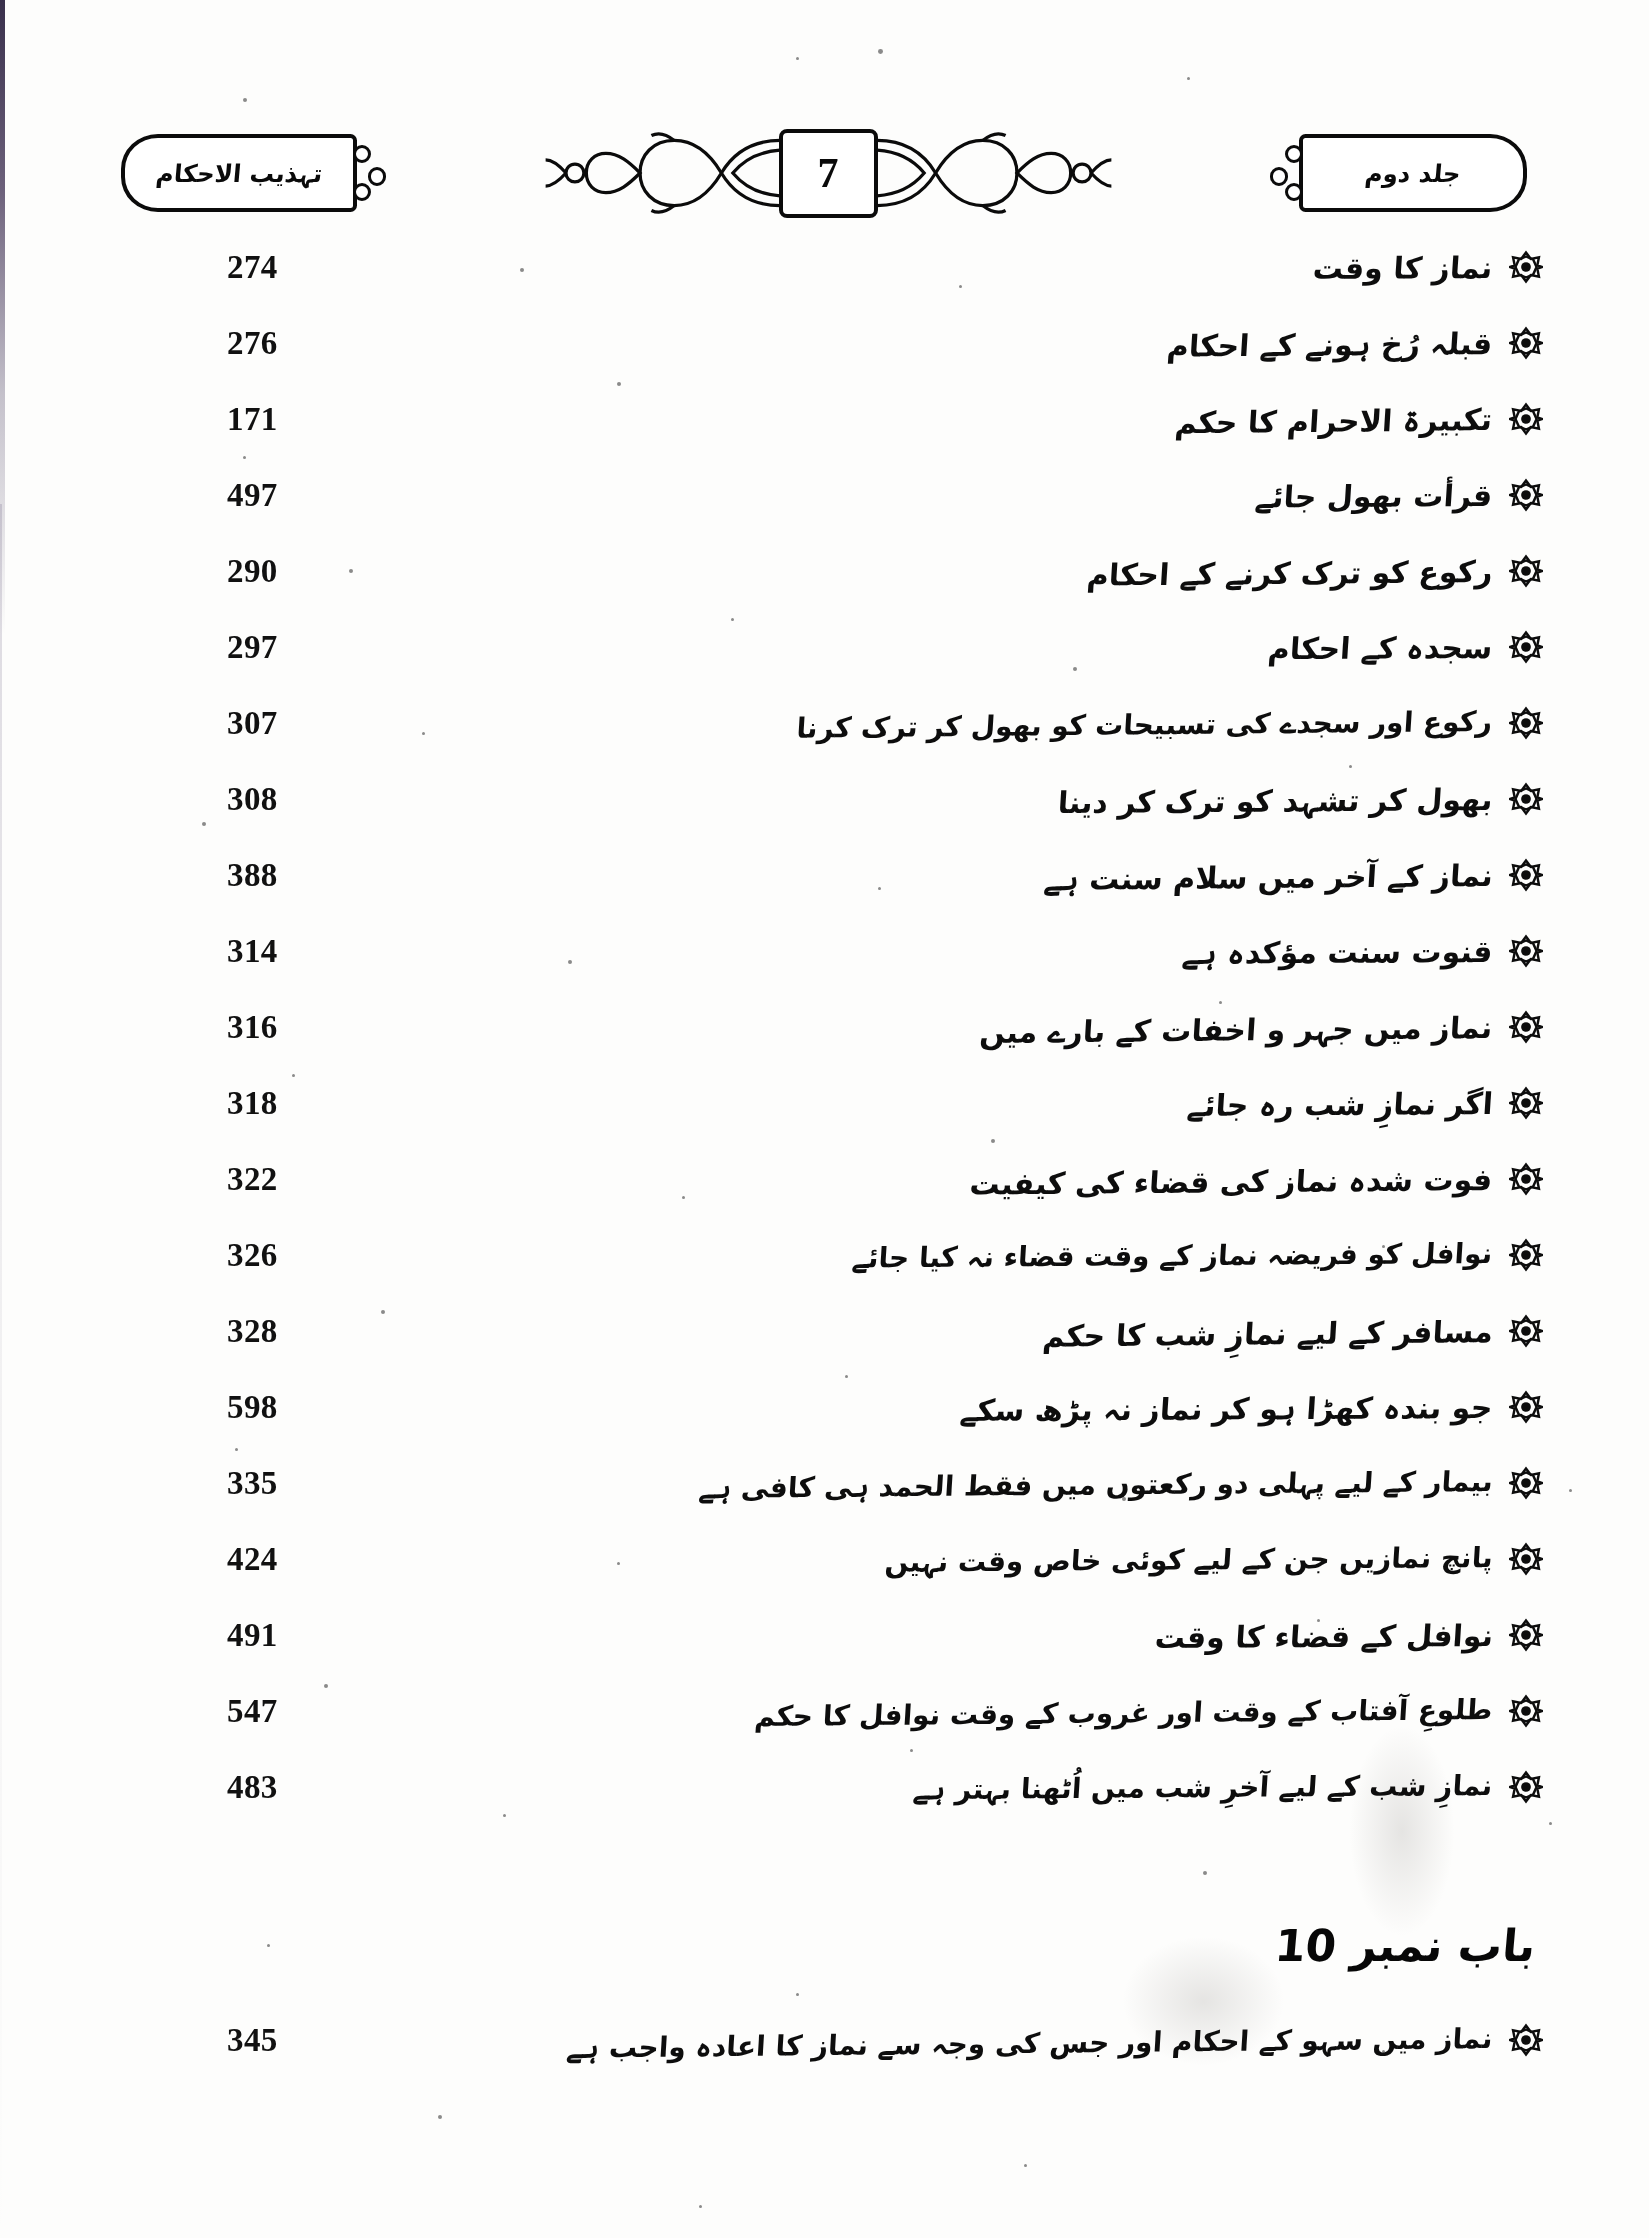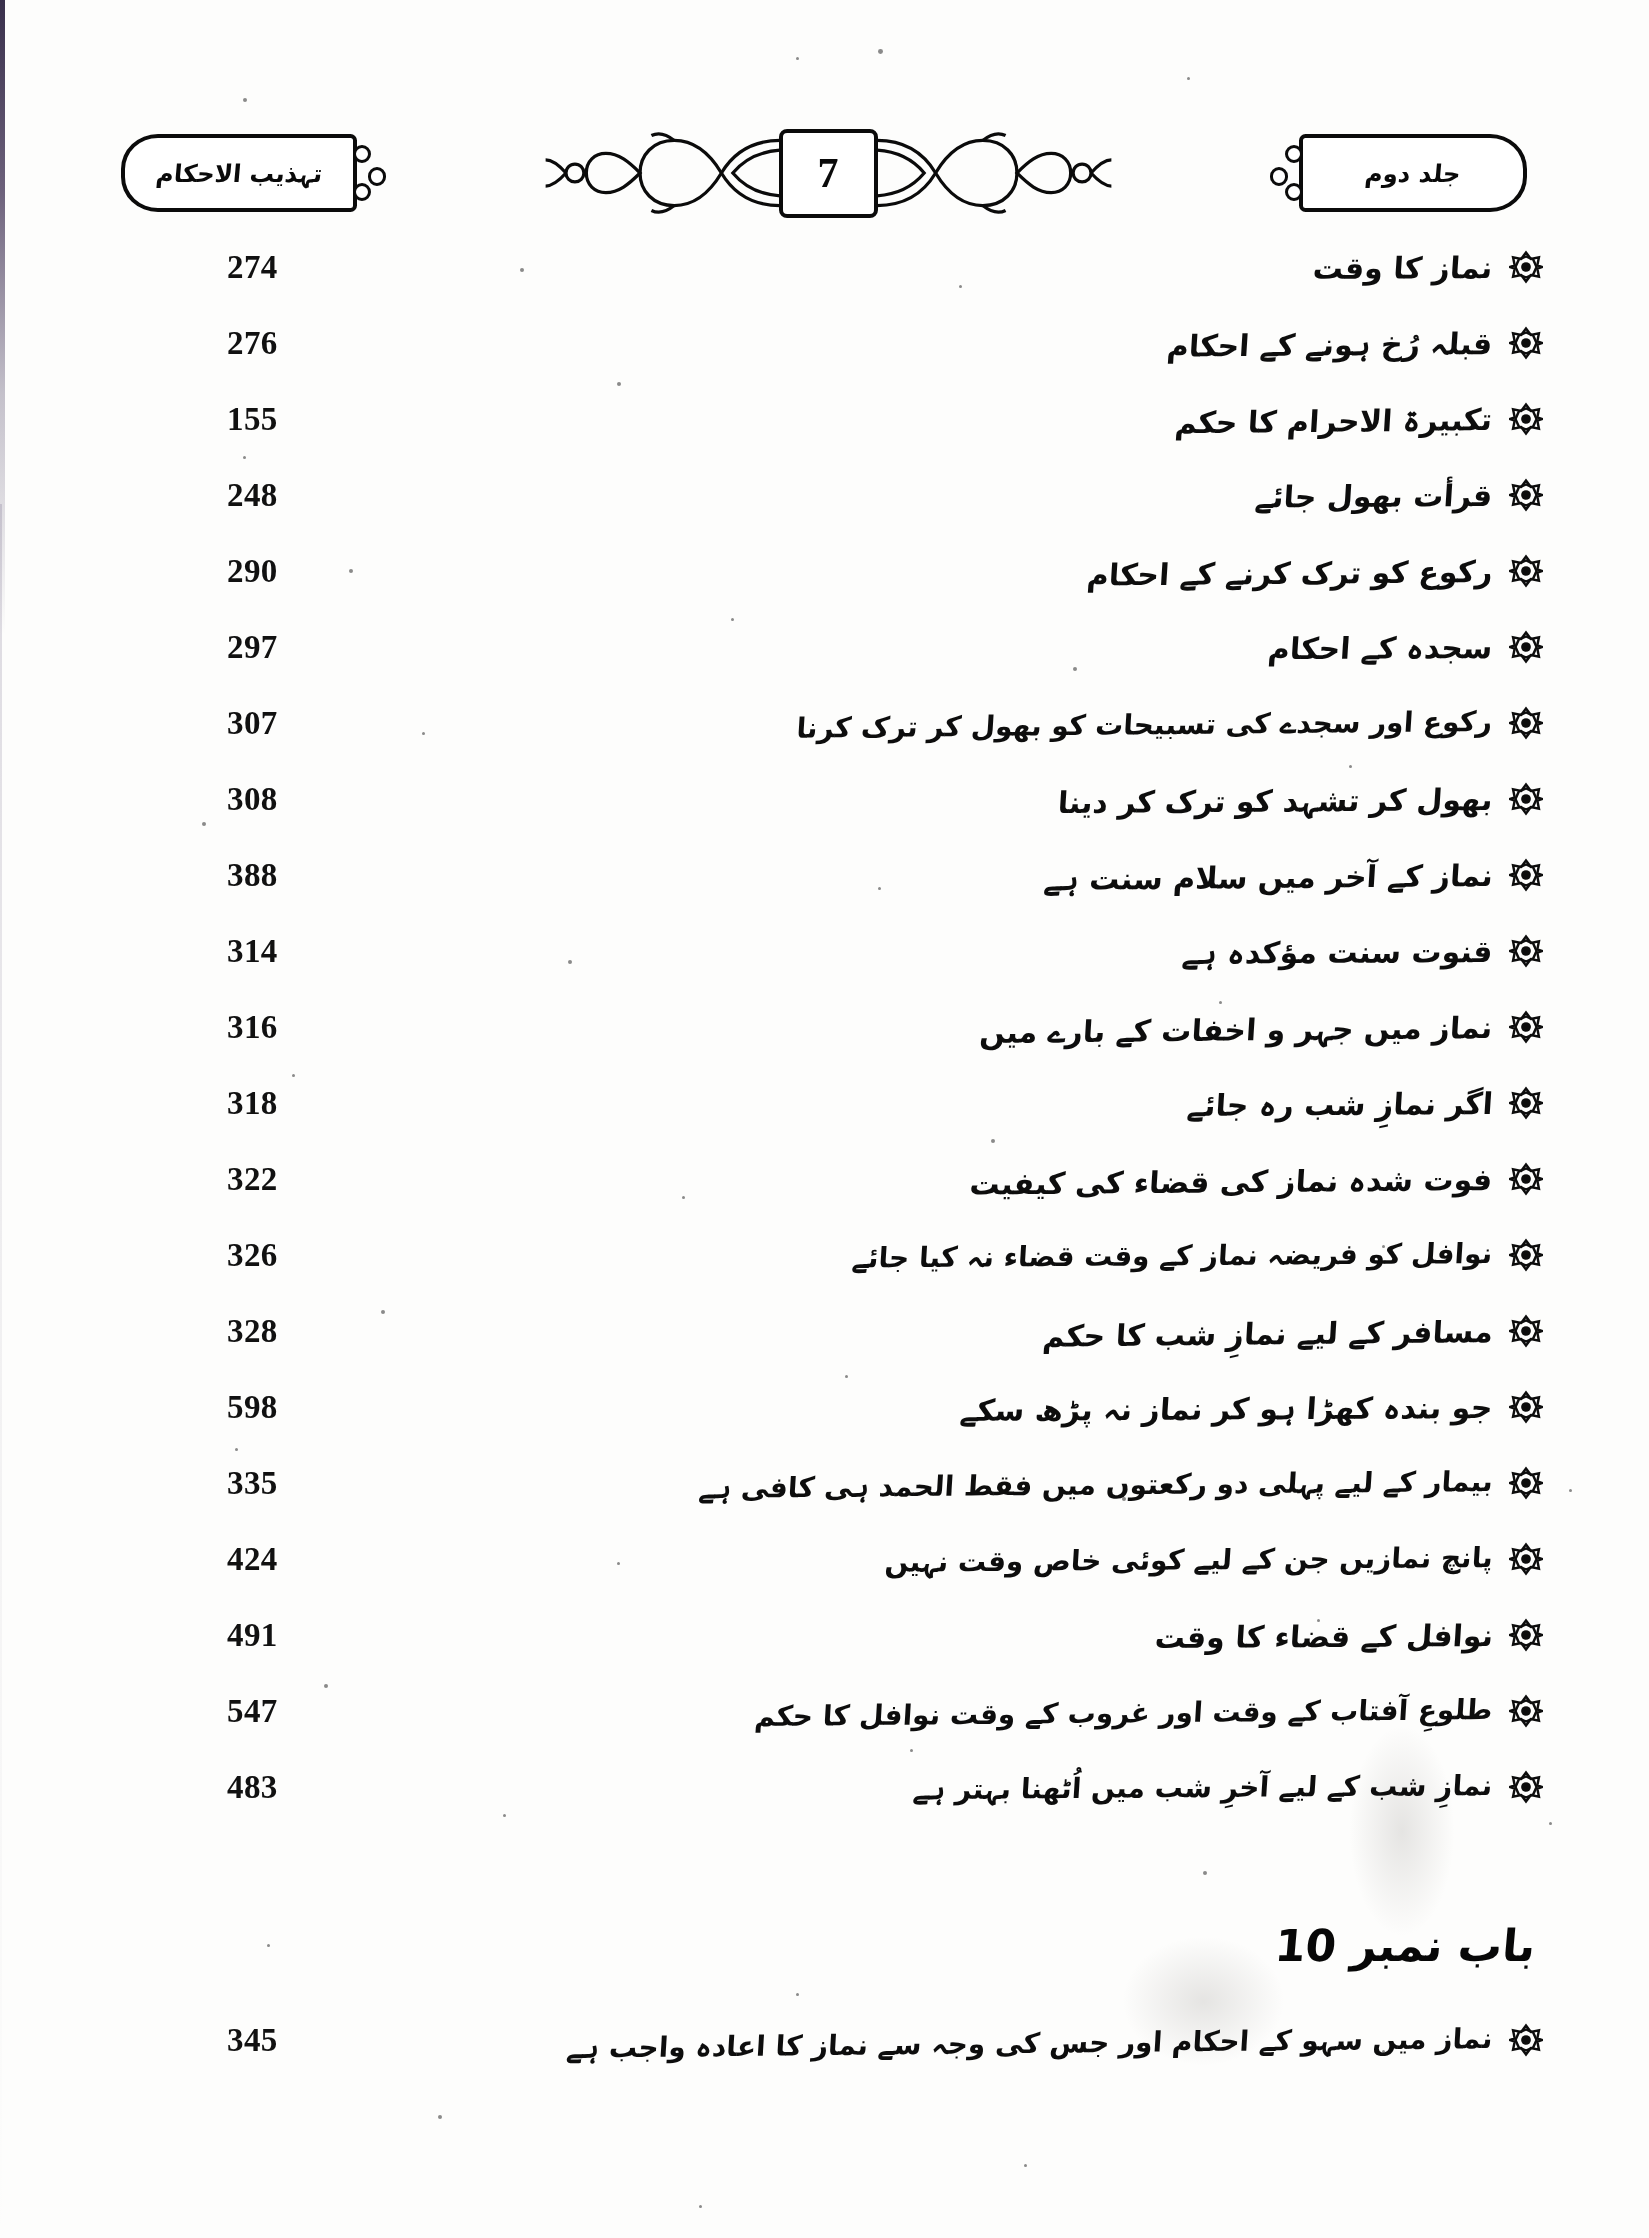--- a/index.html
+++ b/index.html
@@ -406,36 +406,36 @@
     <svg viewBox="0 0 42 42">
       <g fill="none" stroke="#0d0d0d" stroke-width="3">
         <path d="M21 3 L27 11 L37 9 L35 19 L41 21 L35 23 L37 33 L27 31 L21 39 L15 31 L5 33 L7 23 L1 21 L7 19 L5 9 L15 11 Z"></path>
         <path d="M21 8 L30 12 L34 21 L30 30 L21 34 L12 30 L8 21 L12 12 Z"></path>
       </g>
       <circle cx="21" cy="21" r="6" fill="#0d0d0d"></circle>
     </svg>
           </span>
           <span class="title">تکبیرۃ الاحرام کا حکم</span>
         </div>
-        <div class="pagenum">155</div>
+        <div class="pagenum">171</div>
       </div>
       <div class="toc-row r3" style="min-height: 76px;">
         <div class="entry">
           <span class="bullet">
     <svg viewBox="0 0 42 42">
       <g fill="none" stroke="#0d0d0d" stroke-width="3">
         <path d="M21 3 L27 11 L37 9 L35 19 L41 21 L35 23 L37 33 L27 31 L21 39 L15 31 L5 33 L7 23 L1 21 L7 19 L5 9 L15 11 Z"></path>
         <path d="M21 8 L30 12 L34 21 L30 30 L21 34 L12 30 L8 21 L12 12 Z"></path>
       </g>
       <circle cx="21" cy="21" r="6" fill="#0d0d0d"></circle>
     </svg>
           </span>
           <span class="title">قرأت بھول جائے</span>
         </div>
-        <div class="pagenum">248</div>
+        <div class="pagenum">497</div>
       </div>
       <div class="toc-row r4" style="min-height: 76px;">
         <div class="entry">
           <span class="bullet">
     <svg viewBox="0 0 42 42">
       <g fill="none" stroke="#0d0d0d" stroke-width="3">
         <path d="M21 3 L27 11 L37 9 L35 19 L41 21 L35 23 L37 33 L27 31 L21 39 L15 31 L5 33 L7 23 L1 21 L7 19 L5 9 L15 11 Z"></path>
         <path d="M21 8 L30 12 L34 21 L30 30 L21 34 L12 30 L8 21 L12 12 Z"></path>
       </g>
       <circle cx="21" cy="21" r="6" fill="#0d0d0d"></circle>

